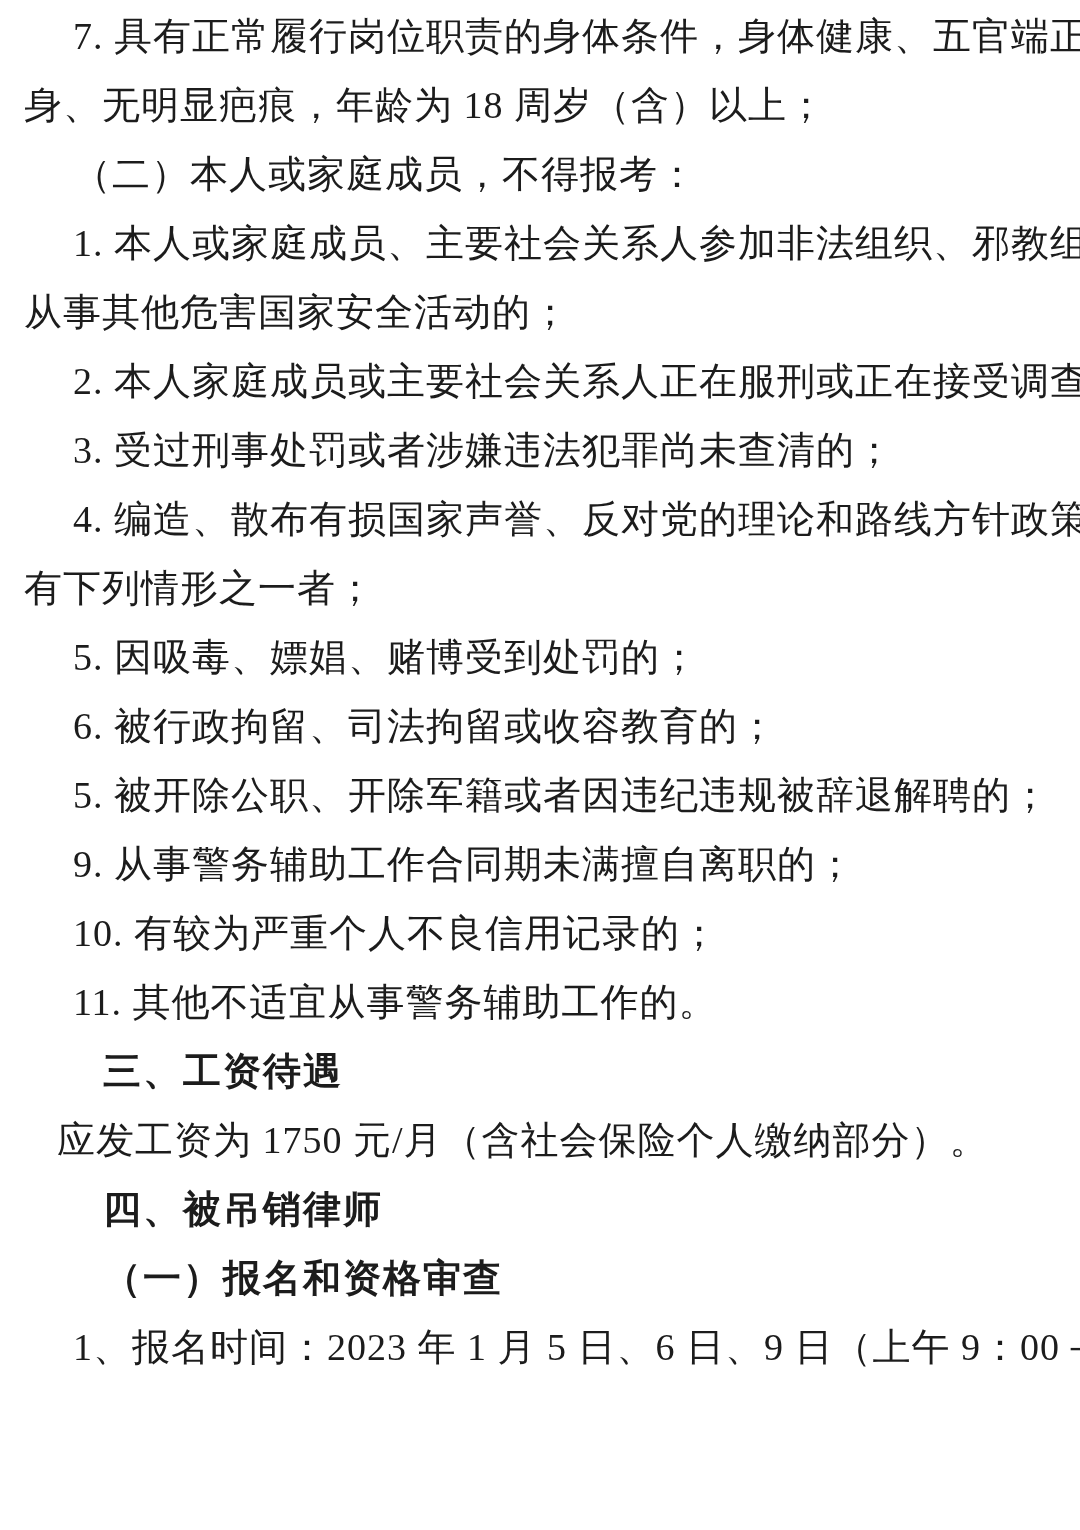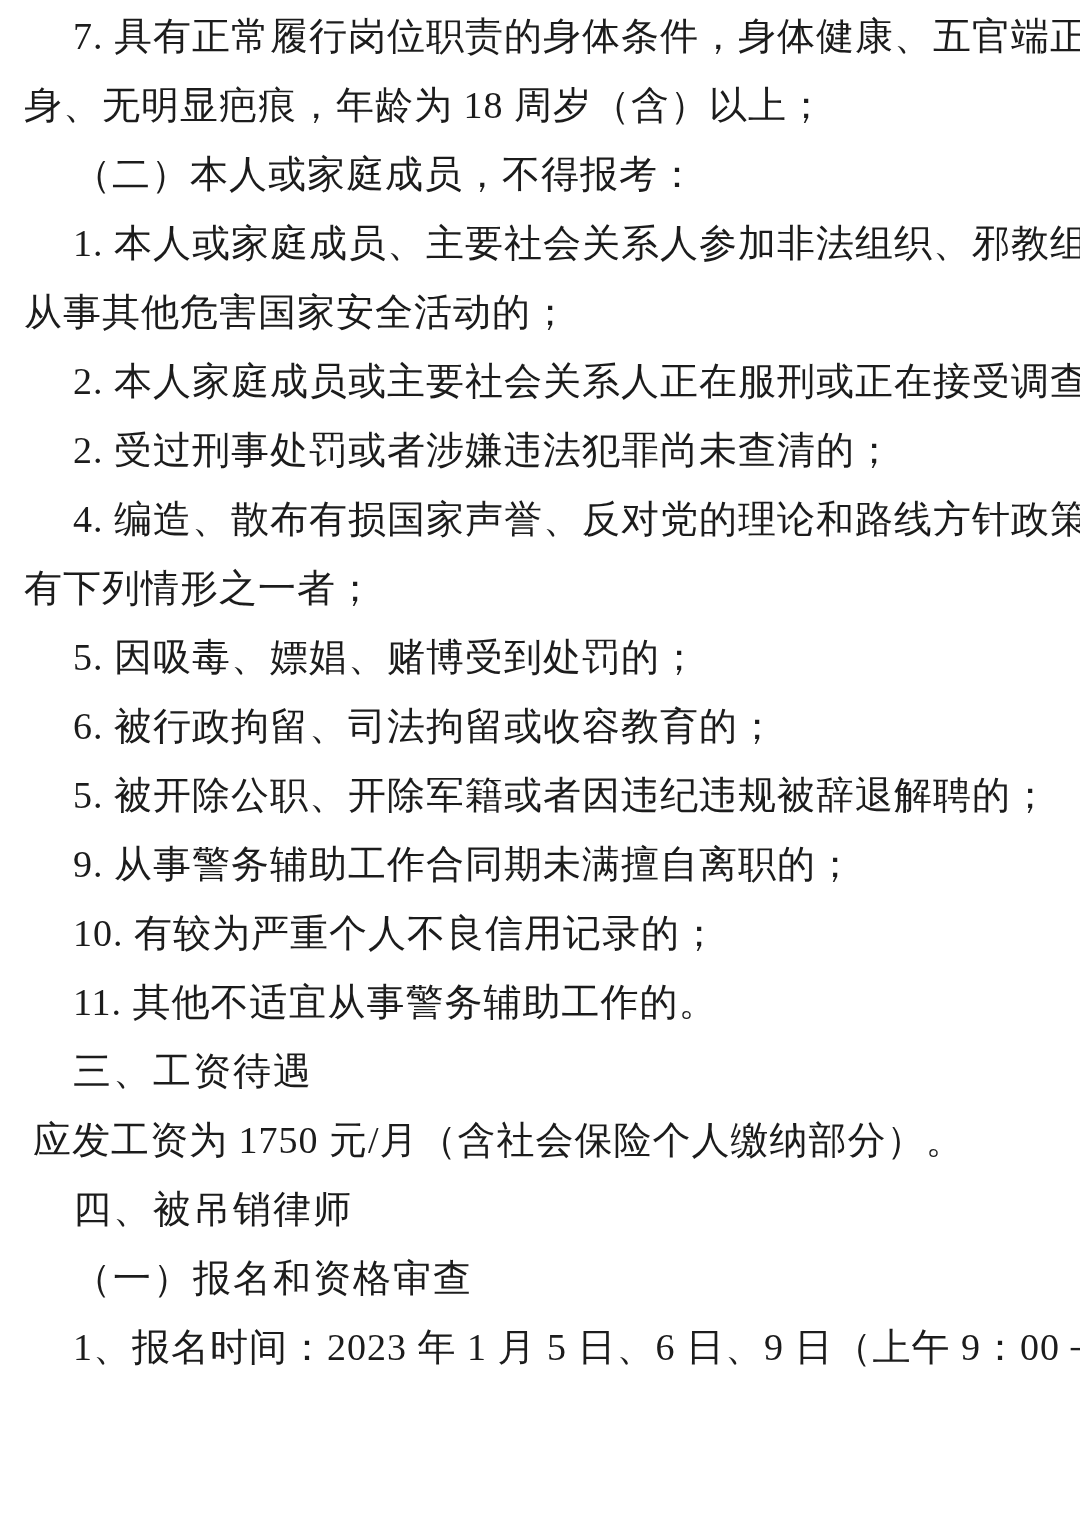--- a/index.html
+++ b/index.html
@@ -24,37 +24,38 @@
   .line {
     font-size: 38px;
     line-height: 69px;
     height: 69px;
     white-space: nowrap;
     letter-spacing: 1px;
     box-sizing: border-box;
   }
   .indent-para { padding-left: 73px; }
   .indent-none { padding-left: 24px; }
-  .indent-half { padding-left: 33px; }
+  .indent-half { padding-left: 57px; }
   .bold {
-    font-weight: normal;
+    font-weight: bold;
     letter-spacing: 2px;
+    margin-left: 30px;
   }
 </style>
 </head>
 <body>
 
 <div class="page" id="doc" style="background: rgb(255, 255, 255); color: rgb(28, 28, 28);">
     <div class="line indent-para">7. 具有正常履行岗位职责的身体条件，身体健康、五官端正、无纹</div>
     <div class="line indent-none">身、无明显疤痕，年龄为 18 周岁（含）以上；</div>
     <div class="line indent-para">（二）本人或家庭成员，不得报考：</div>
     <div class="line indent-para">1. 本人或家庭成员、主要社会关系人参加非法组织、邪教组织或者</div>
     <div class="line indent-none">从事其他危害国家安全活动的；</div>
     <div class="line indent-para">2. 本人家庭成员或主要社会关系人正在服刑或正在接受调查的；</div>
-    <div class="line indent-para">2. 受过刑事处罚或者涉嫌违法犯罪尚未查清的；</div>
+    <div class="line indent-para">3. 受过刑事处罚或者涉嫌违法犯罪尚未查清的；</div>
     <div class="line indent-para">4. 编造、散布有损国家声誉、反对党的理论和路线方针政策、违反</div>
     <div class="line indent-none">有下列情形之一者；</div>
     <div class="line indent-para">5. 因吸毒、嫖娼、赌博受到处罚的；</div>
     <div class="line indent-para">6. 被行政拘留、司法拘留或收容教育的；</div>
     <div class="line indent-para">5. 被开除公职、开除军籍或者因违纪违规被辞退解聘的；</div>
     <div class="line indent-para">9. 从事警务辅助工作合同期未满擅自离职的；</div>
     <div class="line indent-para">10. 有较为严重个人不良信用记录的；</div>
     <div class="line indent-para">11. 其他不适宜从事警务辅助工作的。</div>
     <div class="line indent-para bold">三、工资待遇</div>
     <div class="line indent-half">应发工资为 1750 元/月（含社会保险个人缴纳部分）。</div>

